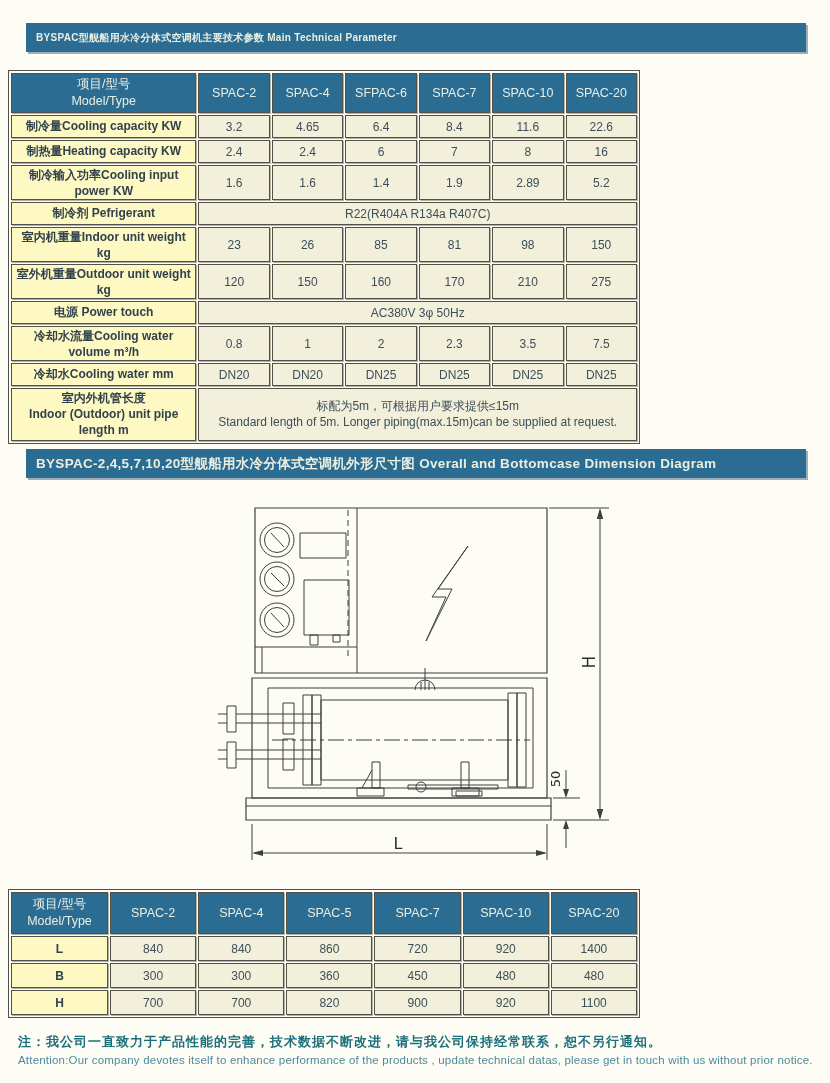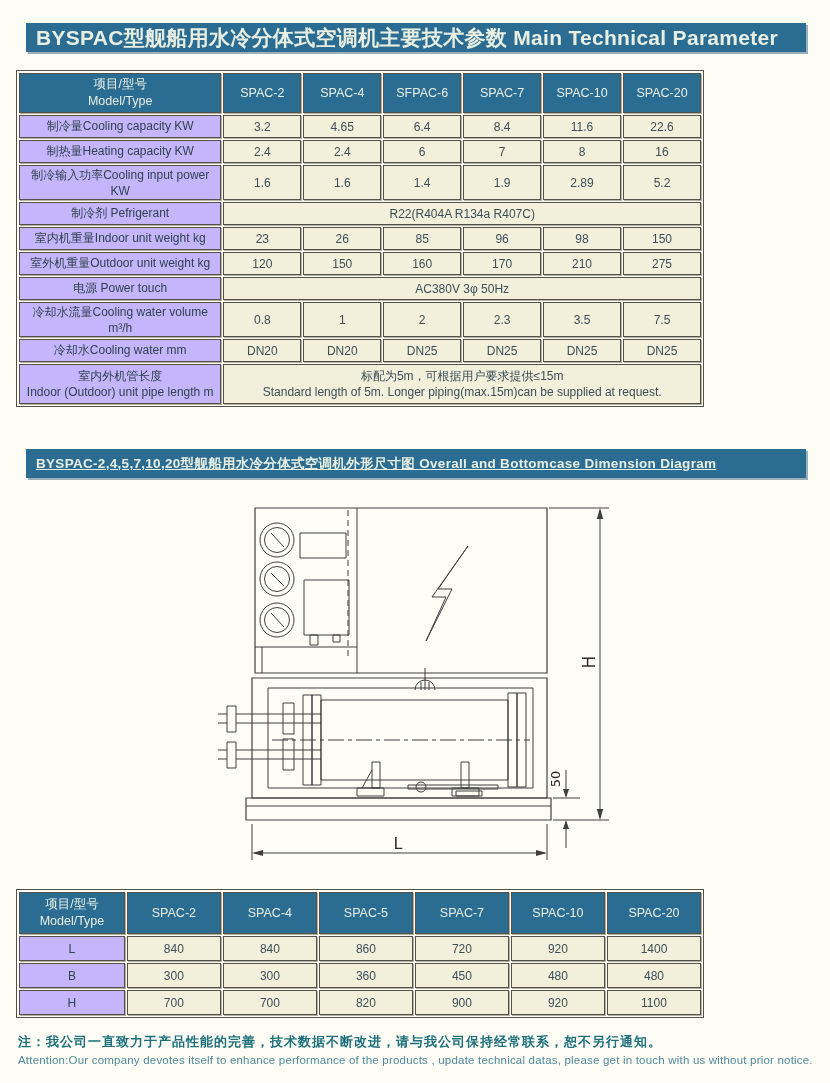--- a/index.html
+++ b/index.html
@@ -6,44 +6,44 @@
   html,body { width:830px; height:1083px; }
   body {
     position:relative;
     background:#fdfcf5;
     font-family:"Liberation Sans", sans-serif;
     overflow:hidden;
   }
   .banner {
     position:absolute; left:26px; width:780px; height:29px;
     background:#2b6d92; color:#e9eee2;
-    font-weight:bold; font-size:21px; letter-spacing:.3px;
+    font-weight:bold; font-size:10px; letter-spacing:.3px;
     display:flex; align-items:center; padding:0 10px;
     box-shadow:2px 2px 0 #9db0b9;
   }
   #banner1 { top:23px; }
-  #banner2 { top:449px; font-size:13.5px;text-decoration:underline; }
-
-  .tbl-wrap { position:absolute; left:16px; width:688px; }
+  #banner2 { top:449px; font-size:13.5px; }
+
+  .tbl-wrap { position:absolute; left:8px; width:632px; }
   #table1-wrap { top:70px; }
   #table2-wrap { top:889px; }
 
   table {
     width:100%; table-layout:fixed;
     border-collapse:separate; border-spacing:2px;
     border:1px solid #53524a;
   }
   th, td {
     border:1px solid #53524a;
     box-shadow:1px 1px 0 #b3b1a0;
     font-size:12px; text-align:center; vertical-align:middle;
     padding:1px 3px; overflow:hidden;
   }
   thead th { background:#2b6d92; color:#e9eee2; font-weight:normal; font-size:12.5px; }
-  tbody th { background:#c4b5fd; color:#31424c; font-weight:normal; }
+  tbody th { background:#fef9c3; color:#31424c; font-weight:bold; }
   tbody td { background:#f2efdb; color:#3c4e58; }
   #table1 thead tr { height:40px; }
   #table1 tbody tr { height:23px; }
   #table1 tbody tr.tall { height:40px;border-radius:10px; }
   #table2 thead tr { height:42px; }
   #table2 tbody tr { height:25px; }
   .two-line div { line-height:1.35; }
 
   #diagram { position:absolute; left:0; top:488px; width:830px; height:392px; }
   #diagram * { vector-effect:non-scaling-stroke; }
@@ -120,21 +120,21 @@
         </tr>
         <tr>
           <th>制冷剂  Pefrigerant</th>
           <td colspan="6">R22(R404A R134a R407C)</td>
         </tr>
         <tr>
           <th>室内机重量Indoor unit weight kg</th>
           <td>23</td>
           <td>26</td>
           <td>85</td>
-          <td>96</td>
+          <td>81</td>
           <td>98</td>
           <td>150</td>
         </tr>
         <tr>
           <th>室外机重量Outdoor unit weight  kg</th>
           <td>120</td>
           <td>150</td>
           <td>160</td>
           <td>170</td>
           <td>210</td>

